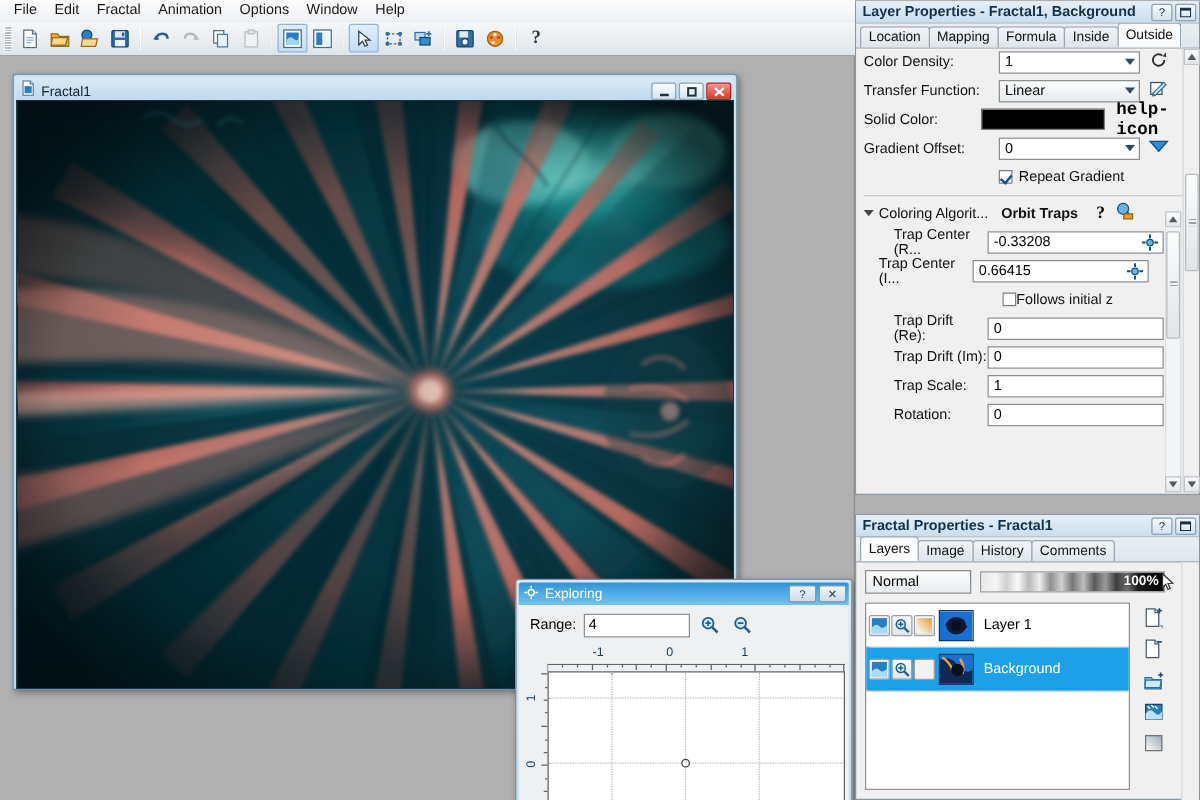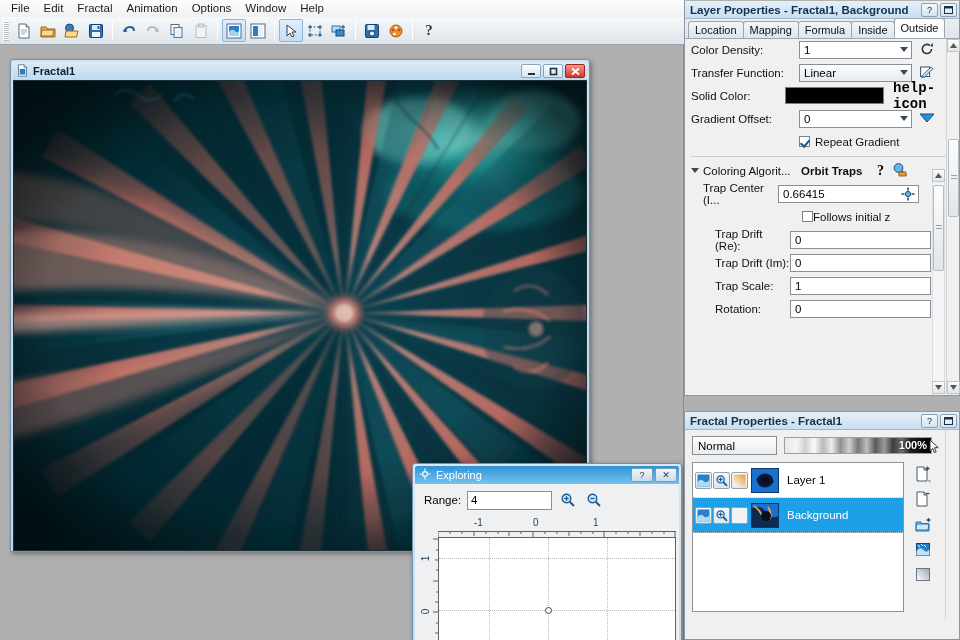--- a/index.html
+++ b/index.html
@@ -49,25 +49,24 @@
   
   .fracwin {
     position:absolute; left:10px; top:14px; width:580px; height:493px;
     background:linear-gradient(#cfe3f2,#bcd7ec);
     border:1px solid #6f92ad;
     border-radius:3px 3px 0 0;
     box-shadow:2px 2px 5px rgba(0,0,0,.35);
     padding:2px;
   }
   .fracwin-tb {
-    height:18px; display:flex; align-items:center;
+    height:18px; display:flex; align-items:flex-end;
     background:linear-gradient(#dbeaf6,#bfd9ee);
     border-radius:2px 2px 0 0;
     padding-left:3px;
-    font-weight:bold;
   }
   .fracwin-title { font-size:11px; color:#123; margin-left:4px; flex:1; }
   .wbtns { display:flex; gap:2px; padding-right:2px; }
   .wbtn {
     width:20px; height:14px; border:1px solid #89a6bd; border-radius:2px;
     background:linear-gradient(#fbfdfe,#d5e4f0);
     display:flex; align-items:center; justify-content:center;
     font-size:9px; color:#123; cursor:default;
   }
   .wbtn.close { background:linear-gradient(#f3958a,#d8372a); border-color:#a32318; color:#fff; font-weight:bold;}
@@ -759,20 +758,32 @@
         <span style="margin-left:8px">
           <svg width="17" height="16" viewBox="0 0 17 16">
               <circle cx="6.5" cy="6" r="4.4" fill="#6ab4e8" stroke="#17507f"></circle>
               <path d="M9.5 9 L14 13.5" stroke="#17507f" stroke-width="2"></path>
               <path d="M7 10 h7 v4 h-7z" fill="#e89a2c" stroke="#9a6210"></path>
             </svg>
         </span>
       </div>
 
 
+      <div class="row" style="padding-left:30px">
+        <span class="lbl" style="width:75px">Trap Center (R...</span>
+        <div class="txtfield" style="width:141px;position:relative">
+          <span>-0.33208</span>
+          <span style="position:absolute;right:3px;top:1px">
+            <svg width="14" height="14" viewBox="0 0 14 14">
+                <circle cx="7" cy="7" r="2.6" fill="#6ab4e8" stroke="#17507f"></circle>
+                <path d="M7 0.5v3M7 10.5v3M0.5 7h3M10.5 7h3" stroke="#17507f" stroke-width="1.6"></path>
+              </svg>
+          </span>
+        </div>
+      </div>
 
       <div class="row" style="padding-left:18px">
         <span class="lbl" style="width:75px">Trap Center (I...</span>
         <div class="txtfield" style="width:141px;position:relative">
           <span>0.66415</span>
           <span style="position:absolute;right:3px;top:1px">
             <svg width="14" height="14" viewBox="0 0 14 14">
                 <circle cx="7" cy="7" r="2.6" fill="#6ab4e8" stroke="#17507f"></circle>
                 <path d="M7 0.5v3M7 10.5v3M0.5 7h3M10.5 7h3" stroke="#17507f" stroke-width="1.6"></path>
               </svg>
@@ -849,20 +860,26 @@
       <span class="panel-title">Fractal Properties - Fractal1</span>
       <div class="pbtn">?</div>
       <div class="pbtn">
         <svg width="9" height="8" viewBox="0 0 9 8">
             <rect x="0.5" y="0.5" width="8" height="7" fill="none" stroke="#1c3144"></rect>
             <rect x="0.5" y="0.5" width="8" height="2" fill="#1c3144"></rect>
           </svg>
       </div>
     </div>
 
+    <div class="tabs">
+      <div class="tab active">Layers</div>
+      <div class="tab">Image</div>
+      <div class="tab">History</div>
+      <div class="tab">Comments</div>
+    </div>
 
     <div class="fp-body">
       <div class="blend-row">
         <div class="blendcombo">
           <span>Normal</span>
           <span class="caret"></span>
         </div>
         <div class="opacity-bar">
           <span class="opacity-val">100%</span>
         </div>

